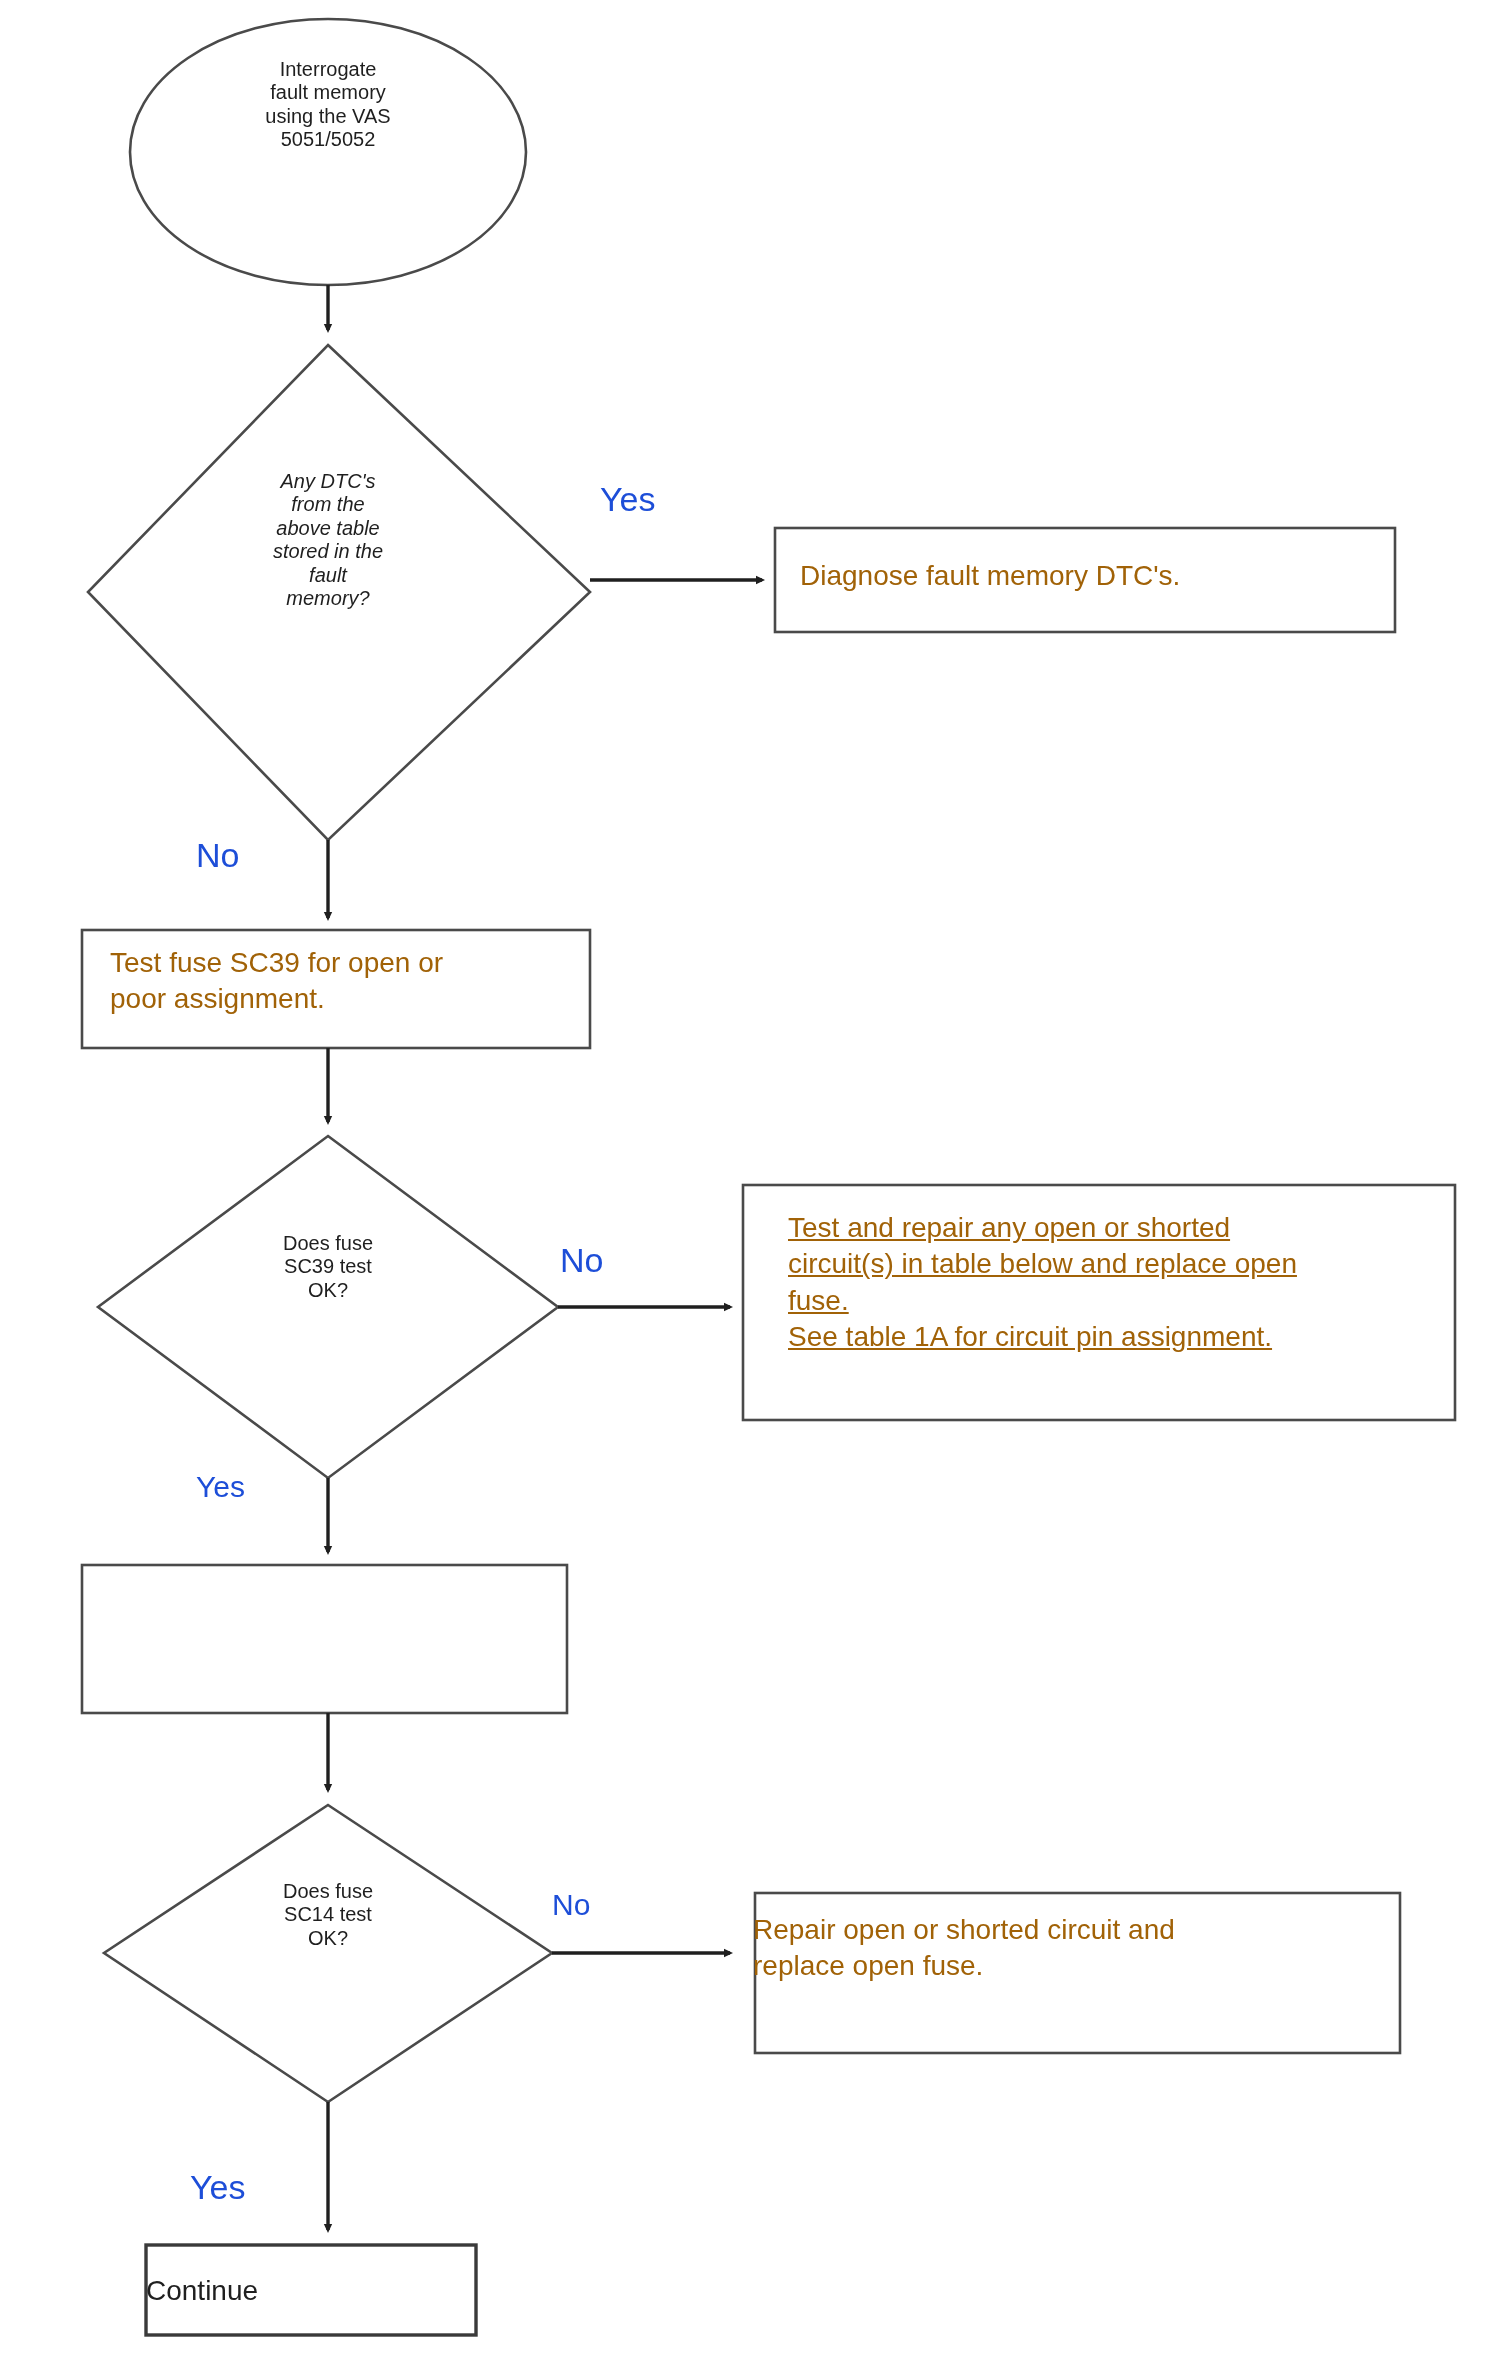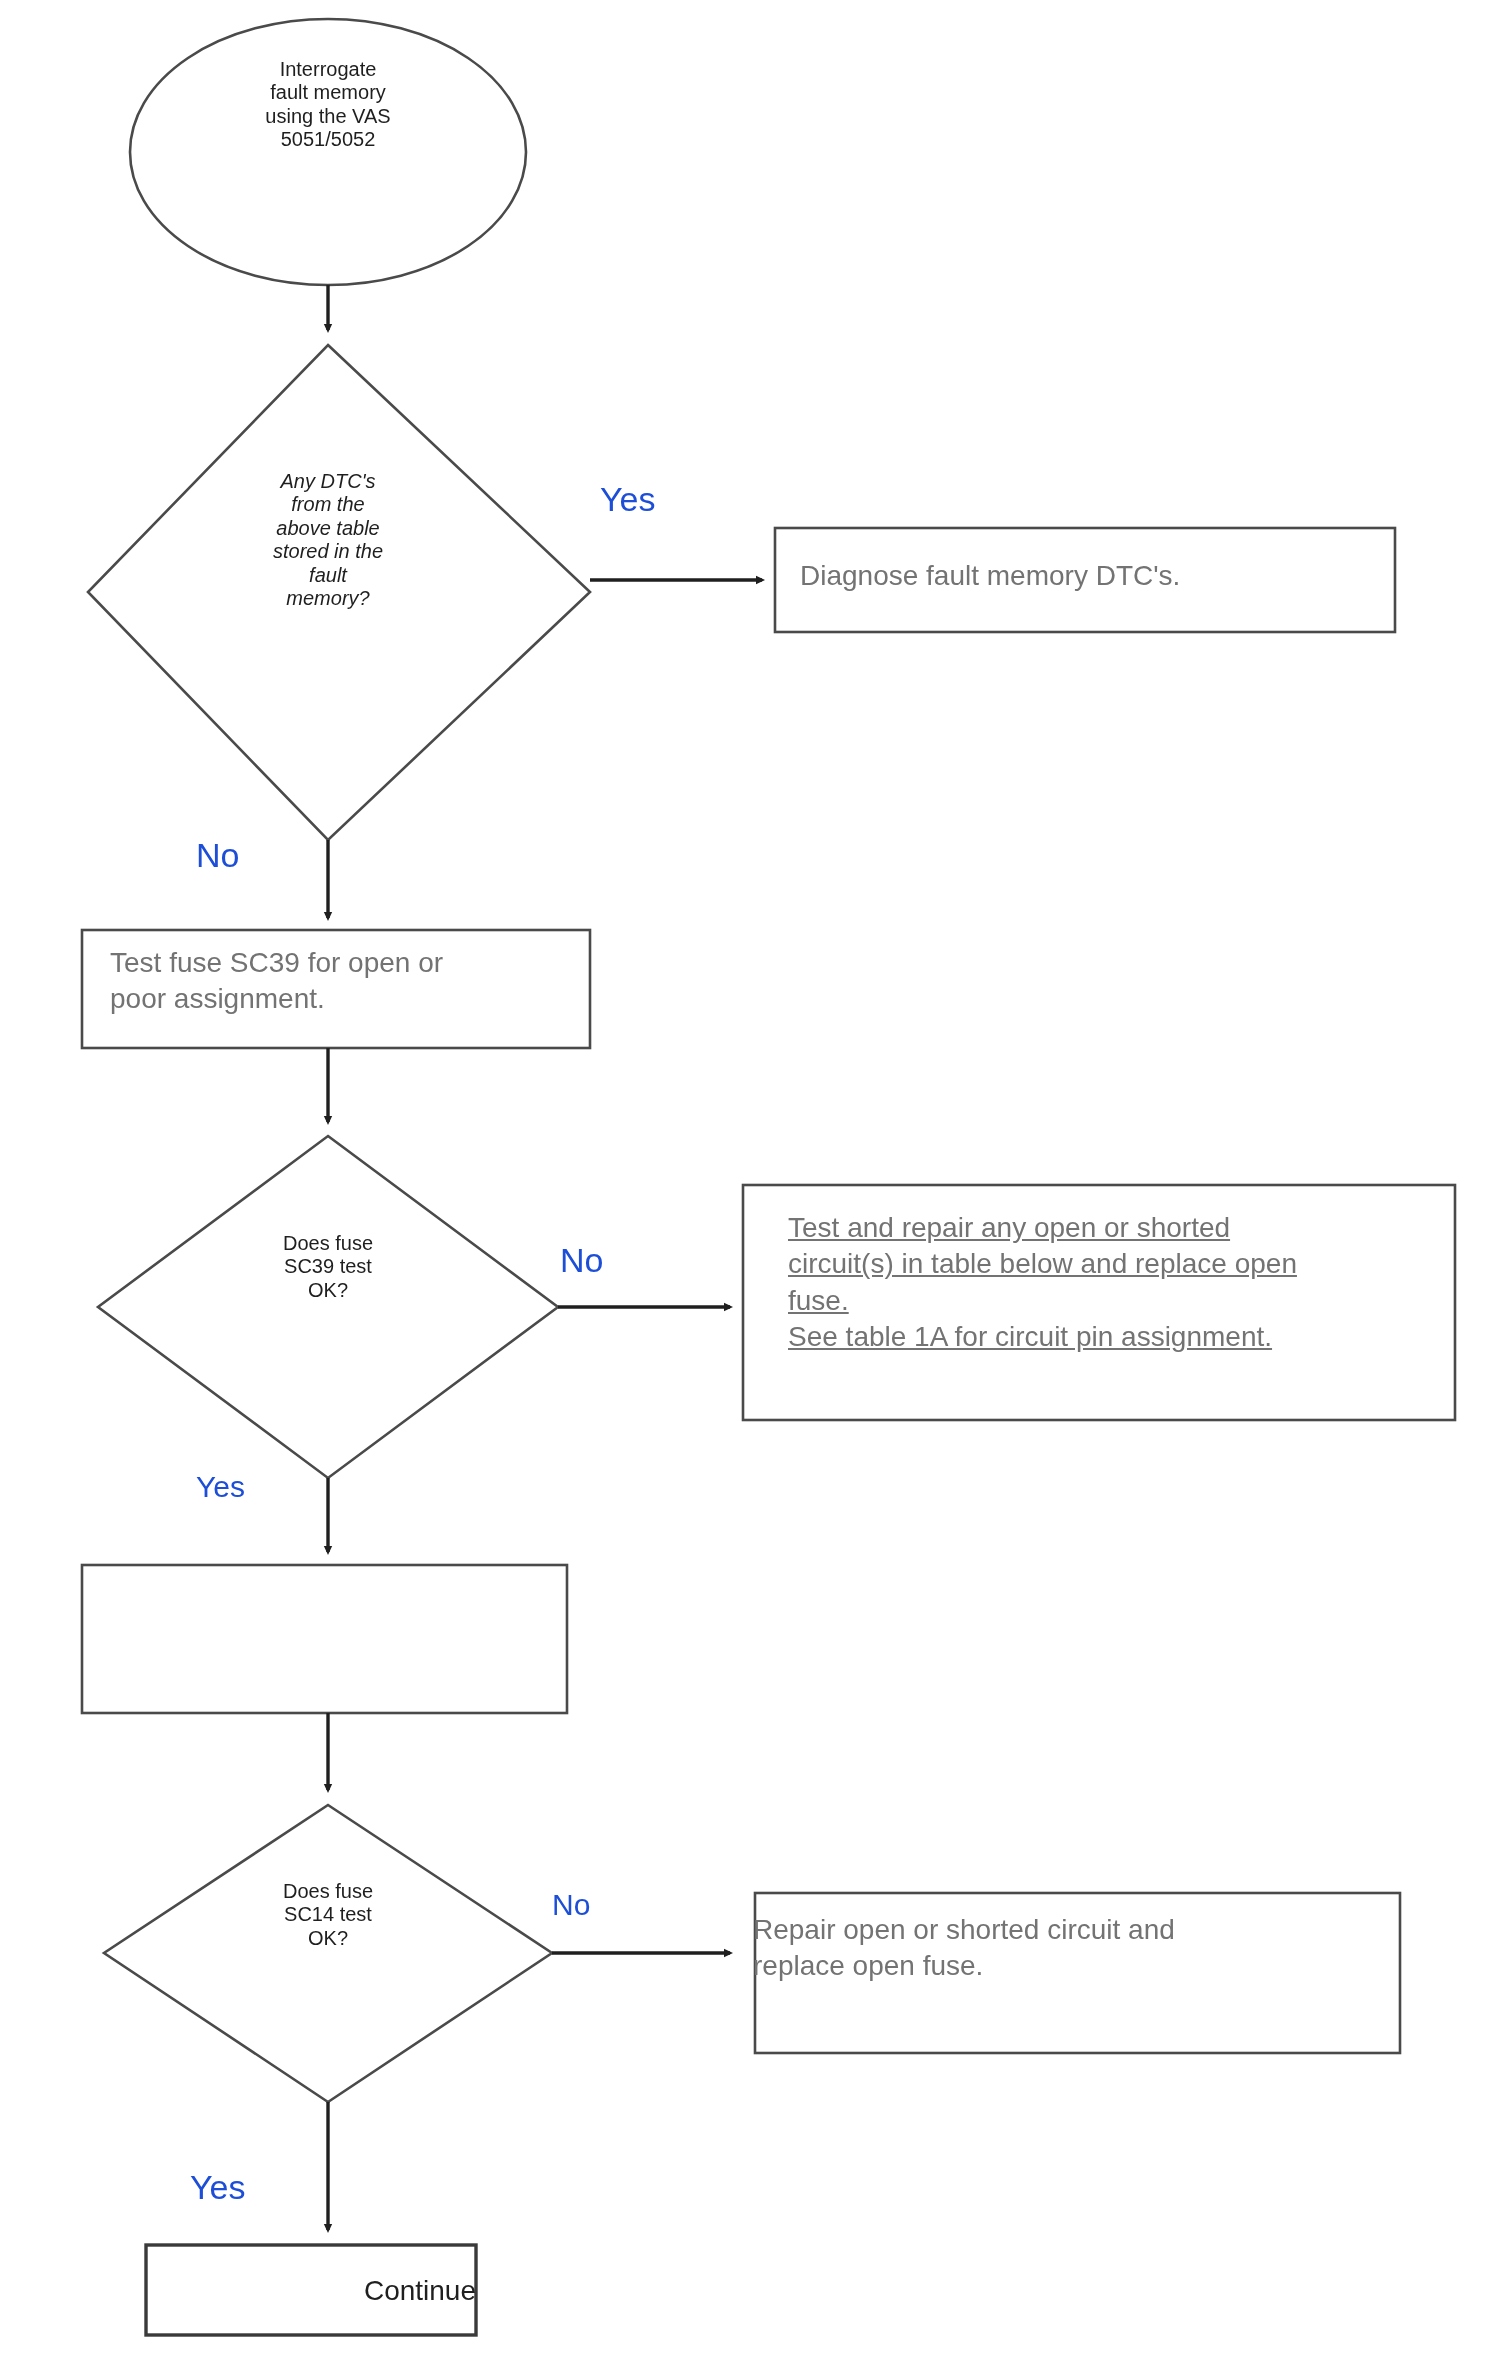--- a/index.html
+++ b/index.html
@@ -32,35 +32,35 @@
     font-size: 20px;
     color: #1f1f1f;
     white-space: pre-line;
     pointer-events: none;
   }
   .box-text {
     position: absolute;
     text-align: left;
     line-height: 1.30;
     font-size: 28px;
-    color: #737373;
+    color: #a16207;
     white-space: pre-line;
   }
   .branch-label {
     position: absolute;
     font-size: 34px;
     color: #1d4ed8;
     line-height: 1;
   }
   .branch-label.small {
     font-size: 30px;
   }
   .continue-text {
     position: absolute;
-    text-align: right;
+    text-align: left;
     font-size: 28px;
     color: #1f1f1f;
   }
 </style>
 </head>
 <body>
 
 <div id="canvas">
 
   <svg id="flow-svg" viewBox="0 0 1489 2359" xmlns="http://www.w3.org/2000/svg">

